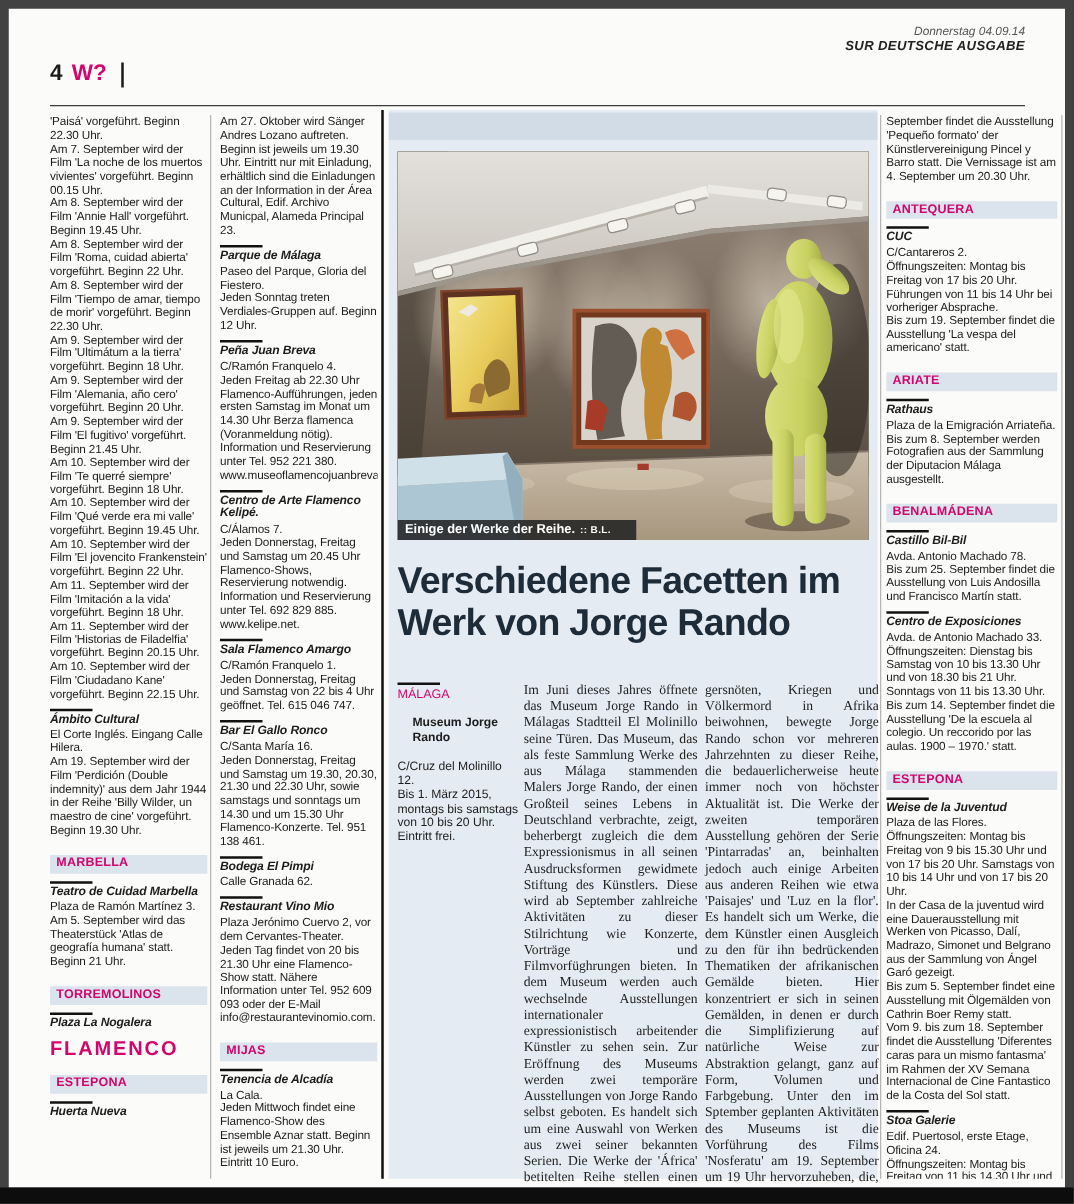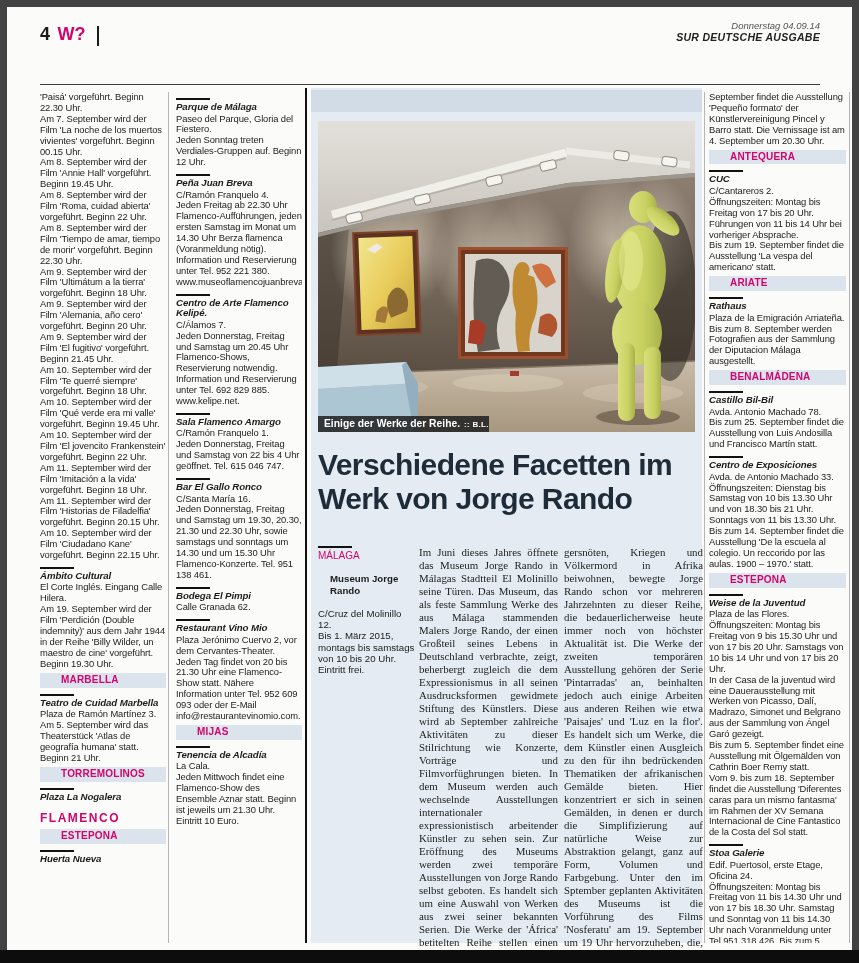--- a/index.html
+++ b/index.html
@@ -2,21 +2,21 @@
 <html><head>
 <meta charset="utf-8">
 <style>
   html,body{margin:0;padding:0;background:#2f2f2f;}
   .frame{position:relative;width:859px;height:963px;background:#424242;overflow:hidden;
          font-family:"Liberation Sans",sans-serif;}
   .page{position:absolute;left:7px;top:7px;width:845px;height:943px;background:#fbfbf9;overflow:hidden;}
   .bottom-bar{position:absolute;left:0;bottom:0;width:859px;height:13px;background:#0d0d0d;z-index:9;}
 
   
-  .masthead{position:absolute;left:40px;top:24px;height:30px;}
+  .masthead{position:absolute;left:40px;top:48px;height:30px;}
   .m-num{font-size:18px;font-weight:bold;color:#1a1a1a;}
   .m-logo{font-size:18px;font-weight:bold;color:#d2056d;margin-left:3px;}
   .m-bar{display:inline-block;width:2px;height:20px;background:#1a1a1a;margin-left:7px;vertical-align:middle;}
   .mast-right{position:absolute;right:39px;top:20px;text-align:right;font-style:italic;}
   .m-date{font-size:9.5px;color:#555;}
   .m-edition{font-size:10.5px;font-weight:bold;color:#222;letter-spacing:.3px;}
   .head-rule{position:absolute;left:40px;top:84px;width:780px;height:1px;background:#3c3c3c;}
 
   
   .vdiv{position:absolute;top:92px;height:851px;width:1px;background:#b5b5b5;}
@@ -24,30 +24,30 @@
 
   
   .listcol{position:absolute;top:92px;height:851px;overflow:hidden;color:#1c1c1c;
            font-size:9.4px;line-height:10.9px;letter-spacing:-0.1px;}
   .listcol p.item{margin:0;}
   .venue{margin-top:6px;}
   .venue h4{margin:0 0 1px 0;font-size:9.7px;line-height:10.5px;font-style:italic;}
   .venue h4::before{content:"";display:block;width:34px;height:2px;background:#111;margin-bottom:2px;}
   .venue p{margin:0;}
   .section-bar{background:#dbe4ec;color:#d2056d;font-weight:bold;font-size:10px;
-               padding:2px 0 2px 21px;margin:3px 0 4px 0;letter-spacing:.2px;}
-  .big-section{color:#d2056d;font-weight:bold;font-size:12px;letter-spacing:1.5px;margin:11px 0 5px 0;}
+               padding:2px 0 2px 5px;margin:14px 0 4px 0;letter-spacing:.2px;}
+  .big-section{color:#d2056d;font-weight:bold;font-size:16px;letter-spacing:1.5px;margin:11px 0 5px 0;}
 
   
   .panel{position:absolute;left:311px;top:88px;width:391px;height:855px;background:#e4ebf2;}
   .kicker-bar{position:absolute;left:0;top:2px;width:391px;height:22px;background:#d2dce6;}
   .kicker{font-size:14px;font-weight:bold;color:#d2056d;letter-spacing:.6px;padding:3px 0 0 8px;display:inline-block;margin-top:35px;}
   .photo{position:absolute;left:7px;top:33px;width:377px;height:311px;overflow:hidden;background:#6b6157;}
   .caption{position:absolute;left:0;bottom:0;background:rgba(35,35,35,.88);color:#fff;
-           padding:2px 0 3px 6px;font-size:10.3px;font-weight:bold;}
+           padding:2px 20px 3px 6px;font-size:10.3px;font-weight:bold;}
   .caption .credit{font-size:8px;margin-left:4px;letter-spacing:.3px;}
   .headline{position:absolute;left:7px;top:360px;width:380px;font-size:30px;line-height:34px;
             font-weight:bold;color:#1e2b38;letter-spacing:-0.6px;}
   .infobox{position:absolute;left:7px;top:458px;width:98px;font-size:9.7px;line-height:11.3px;color:#1c1c1c;}
   .infobox .city{color:#d2056d;font-weight:normal;font-size:10px;margin:0 0 3px 0;}
   .infobox .city::before{content:"";display:block;width:34px;height:2px;background:#111;margin-bottom:2px;}
   .infobox .vname{font-weight:bold;margin:12px;}
   .infobox p{margin:0;}
   .artcol{position:absolute;top:458px;width:139px;font-family:"Liberation Serif",serif;
           font-size:10.9px;line-height:13px;color:#1d1d1d;text-align:justify;}
@@ -106,20 +106,21 @@
       <div class="venue">
         <h4>Plaza La Nogalera</h4>
       </div>
       <div class="big-section">FLAMENCO</div>
       <div class="section-bar">ESTEPONA</div>
       <div class="venue">
         <h4>Huerta Nueva</h4>
       </div>
     </div>
   <div class="listcol" style="left:176px;width:126px;" id="col2">
+      <p class="item">Am 27. Oktober wird Sänger Andres Lozano auftreten. Beginn ist jeweils um 19.30 Uhr. Eintritt nur mit Einladung, erhältlich sind die Einladungen an der Information in der Área Cultural, Edif. Archivo Municpal, Alameda Principal 23.</p>
       <div class="venue">
         <h4>Parque de Málaga</h4>
         <p>Paseo del Parque, Gloria del Fiestero.</p>
         <p>Jeden Sonntag treten Verdiales-Gruppen auf. Beginn 12 Uhr.</p>
       </div>
       <div class="venue">
         <h4>Peña Juan Breva</h4>
         <p>C/Ramón Franquelo 4.</p>
         <p>Jeden Freitag ab 22.30 Uhr Flamenco-Aufführungen, jeden ersten Samstag im Monat um 14.30 Uhr Berza flamenca (Voranmeldung nötig). Information und Reservierung unter Tel. 952 221 380. www.museoflamencojuanbreva.com.</p>
       </div>

